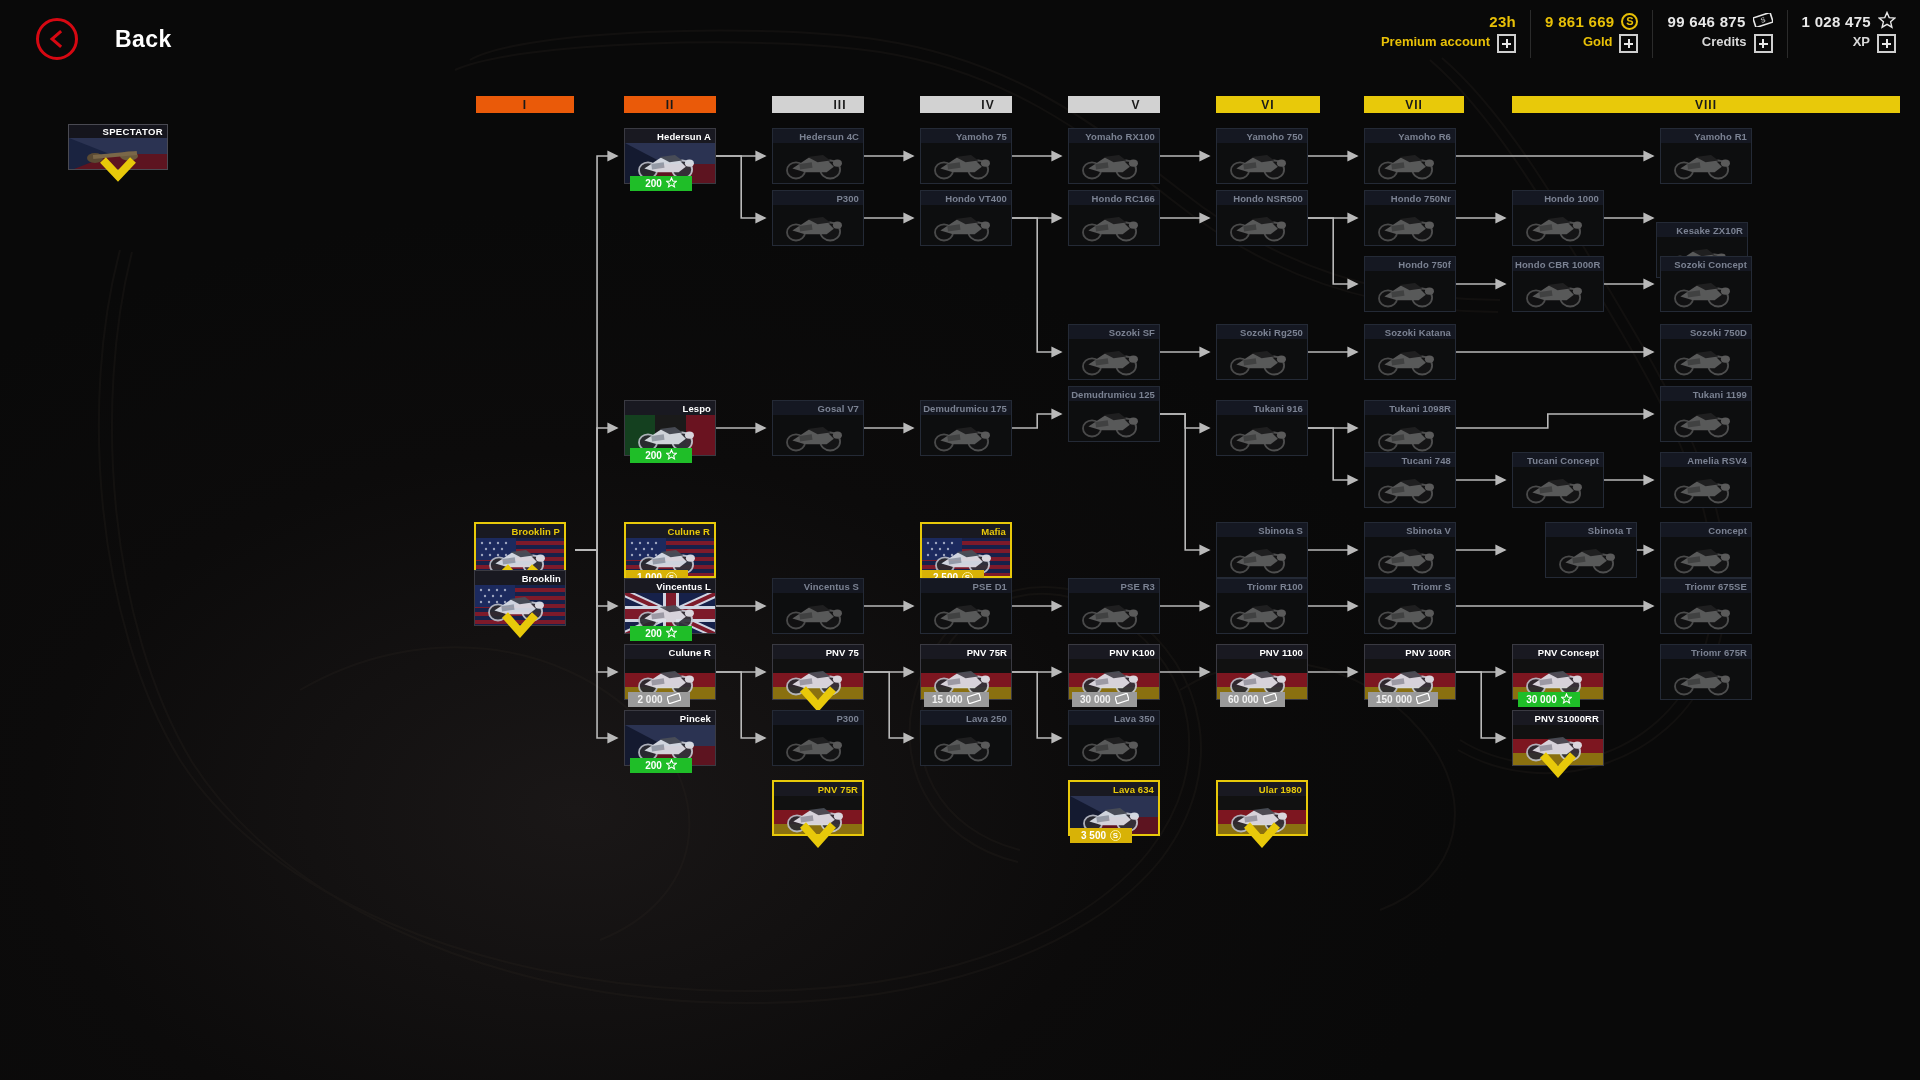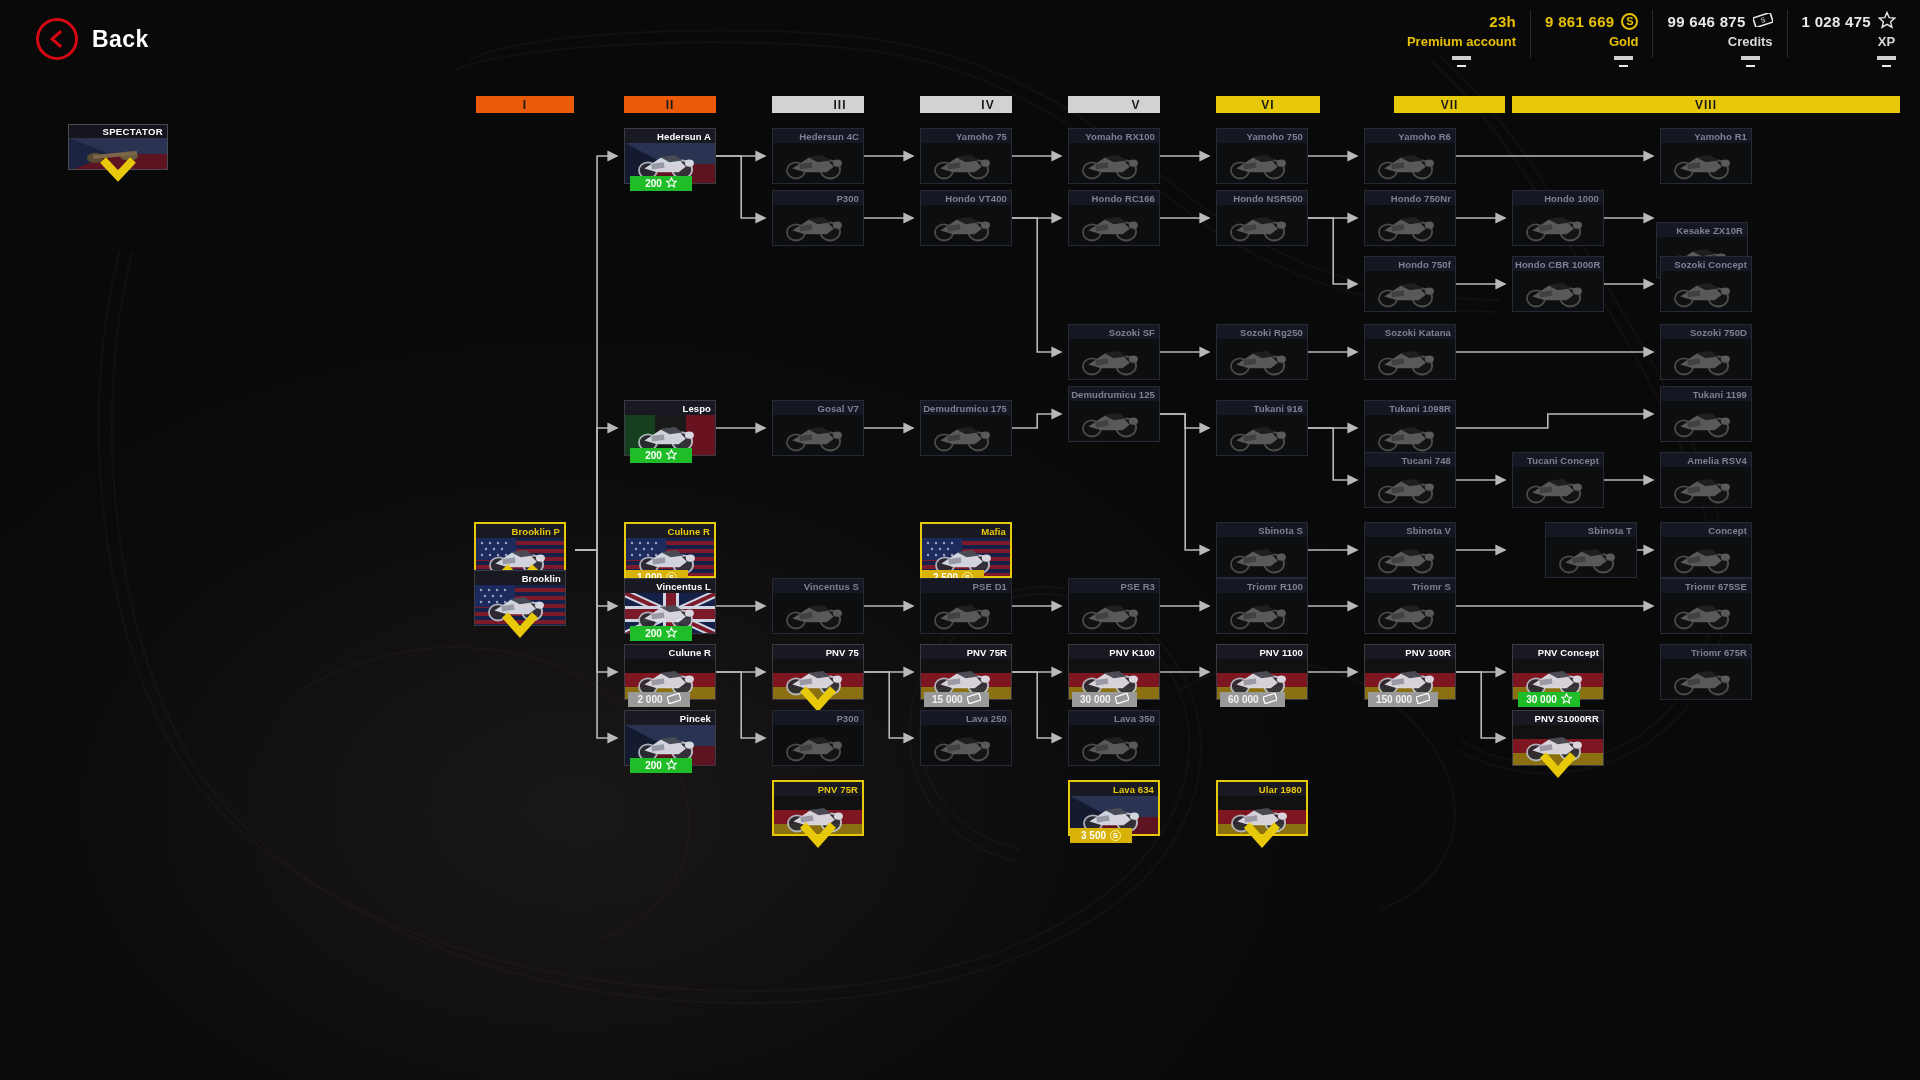--- a/index.html
+++ b/index.html
@@ -19,38 +19,38 @@
   
   .track-bg { position: absolute; inset: 0; pointer-events: none; opacity: .5; }
 
   
   .header {
     position: absolute; top: 0; left: 0; width: 1920px; height: 72px;
     z-index: 20;
   }
   .back-wrap {
     position: absolute; left: 36px; top: 18px;
-    display: flex; align-items: center; gap: 14px; cursor: pointer;
+    display: flex; align-items: center; gap: 37px; cursor: pointer;
   }
   .back-circle {
     width: 42px; height: 42px; border-radius: 50%;
     border: 3px solid #d60812; display: flex; align-items: center; justify-content: center;
   }
   .back-circle svg { display: block; }
   .back-label {
     color: #fff; font-size: 23px; font-weight: bold; letter-spacing: .4px;
   }
   .hud { position: absolute; right: 10px; top: 10px; display: flex; align-items: stretch; }
   .hud-cell {
     display: flex; flex-direction: column; align-items: flex-end;
     padding: 0 14px; border-left: 1px solid #2b2b2b; min-width: 60px;
   }
   .hud-cell:first-child { border-left: none; }
   .hud-top { display: flex; align-items: center; gap: 7px; height: 22px; }
-  .hud-bot { display: flex; align-items: center; gap: 7px; height: 24px; margin-top: 2px; flex-direction: column; }
+  .hud-bot { display: flex; gap: 7px; height: 24px; margin-top: 2px; }
   .hud-num { font-size: 15px; font-weight: bold; letter-spacing: .3px; }
   .hud-num.gold { color: #e8c007; }
   .hud-num.white { color: #e8e8e8; }
   .hud-label { font-size: 13px; font-weight: bold; }
   .hud-label.gold { color: #e8c007; }
   .hud-label.white { color: #d8d8d8; }
   .plus-btn {
     width: 19px; height: 19px; border: 2px solid #cfcfcf; position: relative;
     cursor: pointer; background: transparent;
   }
@@ -223,21 +223,21 @@
     </div>
   </div>
 
   <div id="tier-row">
       <div class="tier orange" style="left: 476px; width: 98px;">I</div>
       <div class="tier orange" style="left: 624px; width: 92px;">II</div>
       <div class="tier white" style="left: 772px; width: 92px;">III</div>
       <div class="tier white" style="left: 920px; width: 92px;">IV</div>
       <div class="tier white" style="left: 1068px; width: 92px;">V</div>
       <div class="tier yellow" style="left: 1216px; width: 104px;">VI</div>
-      <div class="tier yellow" style="left: 1394px; width: 111px;">VII</div>
+      <div class="tier yellow" style="left: 1364px; width: 100px;">VII</div>
       <div class="tier yellow" style="left: 1512px; width: 388px;">VIII</div>
     </div>
 
   <svg id="graph" viewBox="0 0 1920 1080">
       <defs>
         <marker id="ah" markerWidth="7" markerHeight="7" refX="6" refY="3.5" orient="auto">
           <polygon points="0,0 7,3.5 0,7" fill="#b9b9b9"></polygon>
         </marker>
       </defs>
       <path d="M575,550 L597.05,550 L597.05,156 L617,156" fill="none" stroke="#b9b9b9" stroke-width="1.6" marker-end="url(#ah)"></path>

